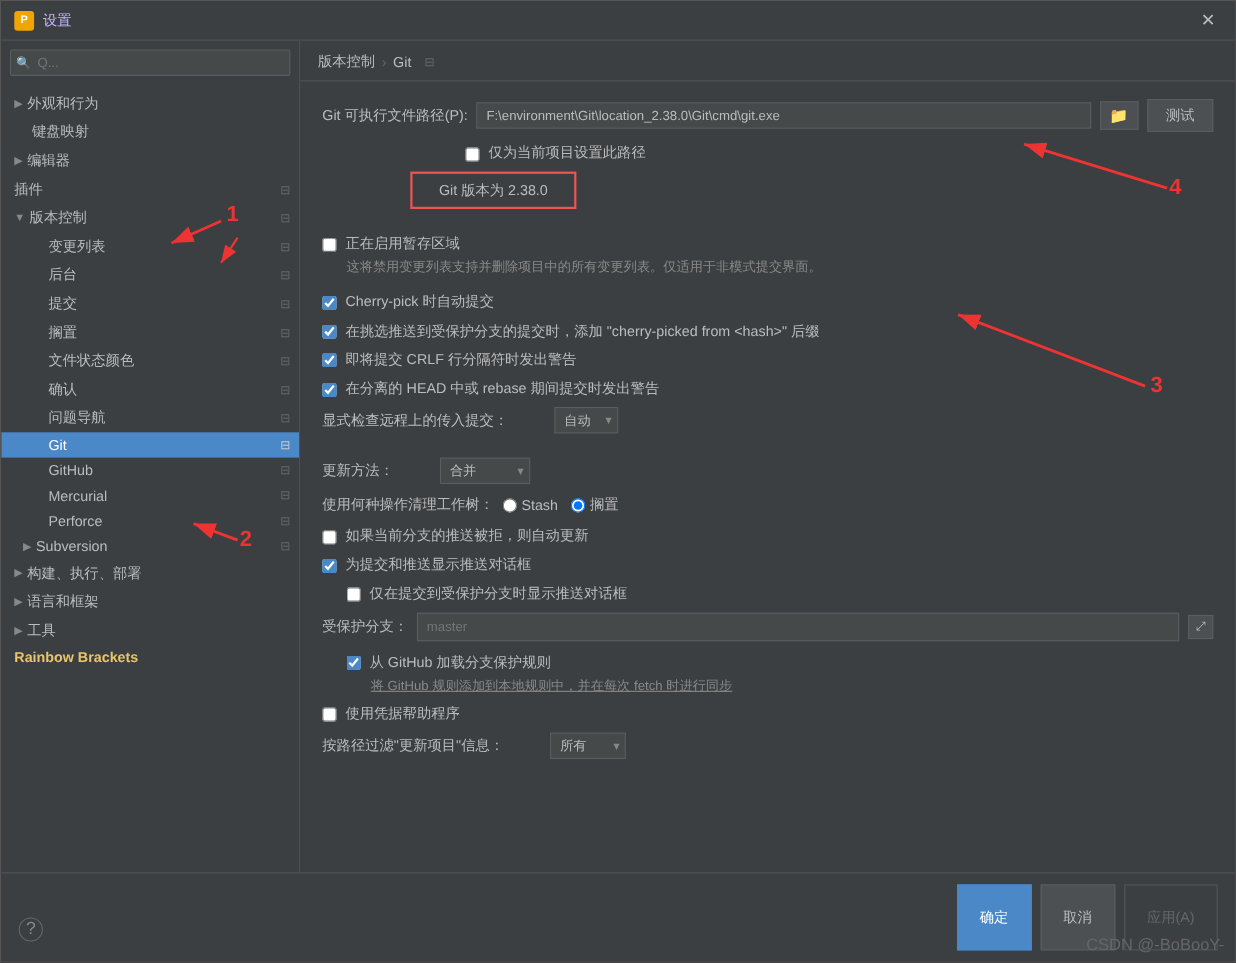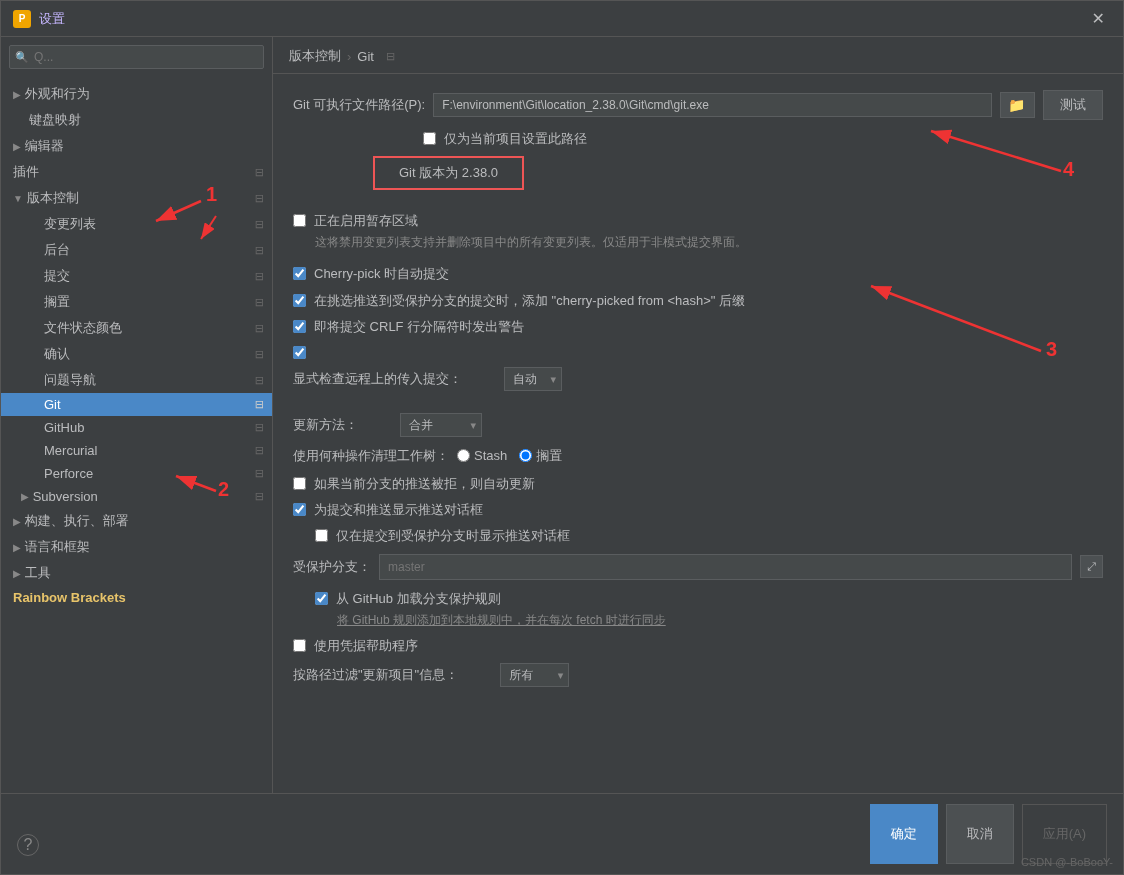--- a/index.html
+++ b/index.html
@@ -206,21 +206,21 @@
       display: inline-block;
       padding: 6px 24px;
       color: #bbbcbe;
       font-size: 13px;
       margin-left: 80px;
       margin-bottom: 10px;
     }
 
     .checkbox-row {
       display: flex;
-      align-items: flex-start;
+      align-items: center;
       margin-bottom: 8px;
       gap: 8px;
     }
     .checkbox-row input[type="checkbox"] {
       margin-top: 2px;
       flex-shrink: 0;
       accent-color: #4a88c7;
     }
     .checkbox-label {
       color: #bbbcbe;
@@ -352,21 +352,21 @@
       width: 22px;
       height: 22px;
       display: flex; align-items: center; justify-content: center;
     }
 
     .csdn-watermark {
       position: absolute;
       bottom: 6px;
       right: 10px;
       color: #666;
-      font-size: 11px;
+      font-size: 15px;
     }
 
     
     .arrow-overlay {
       position: absolute;
       pointer-events: none;
       z-index: 10;
     }
 
     
@@ -556,20 +556,21 @@
 
         
         <div class="checkbox-row">
           <input type="checkbox" id="crlf" checked="" style="">
           <label class="checkbox-label" for="crlf">即将提交 CRLF 行分隔符时发出警告</label>
         </div>
 
         
         <div class="checkbox-row">
           <input type="checkbox" id="detached" checked="" style="">
+          <label class="checkbox-label" for="detached">在分离的 HEAD 中或 rebase 期间提交时发出警告</label>
         </div>
 
         
         <div class="select-row">
           <span class="form-label">显式检查远程上的传入提交：</span>
           <div class="select-wrapper">
             <select class="form-select">
               <option>自动</option>
               <option>始终</option>
               <option>从不</option>

